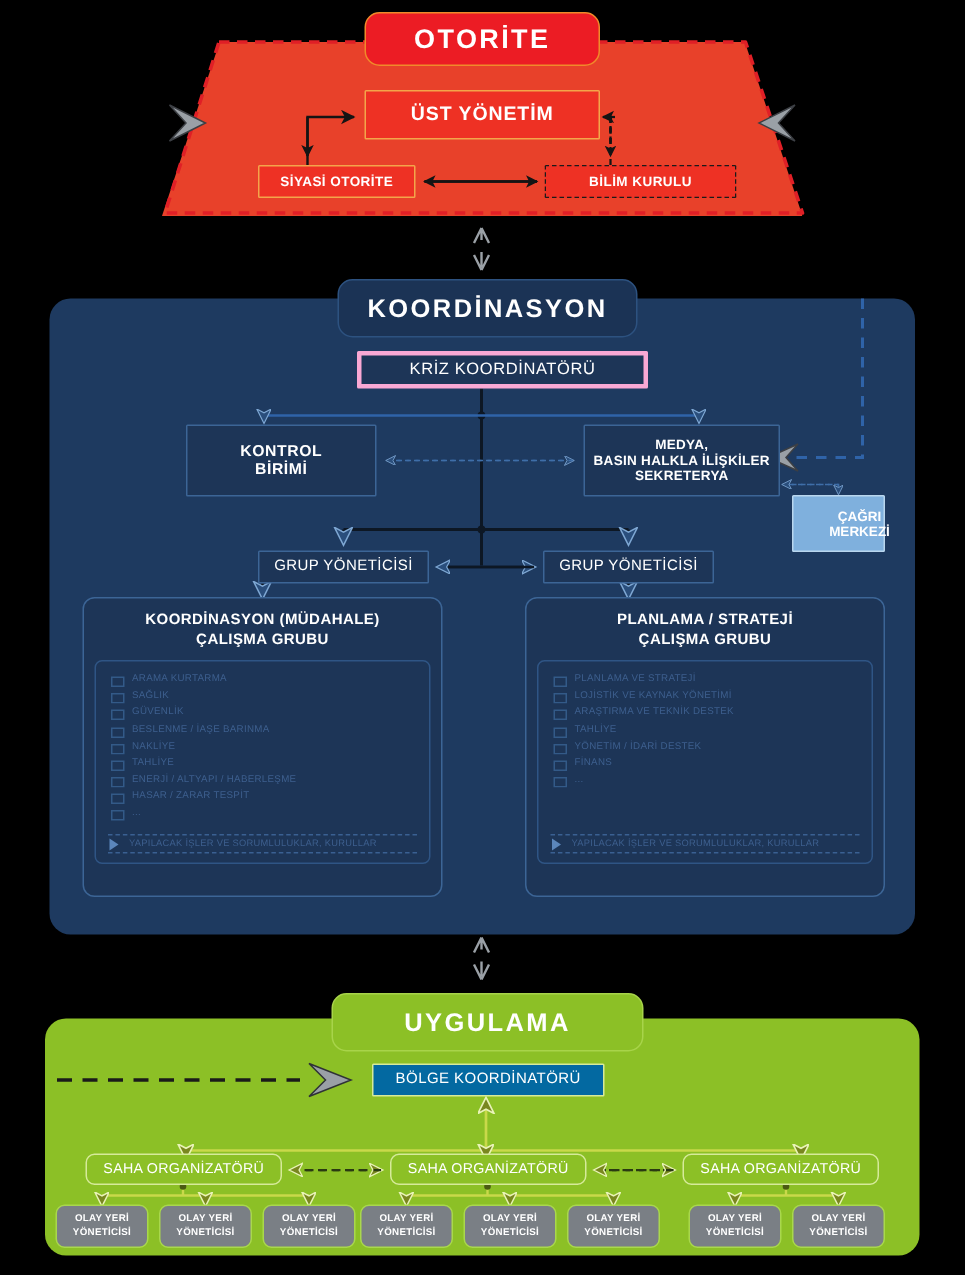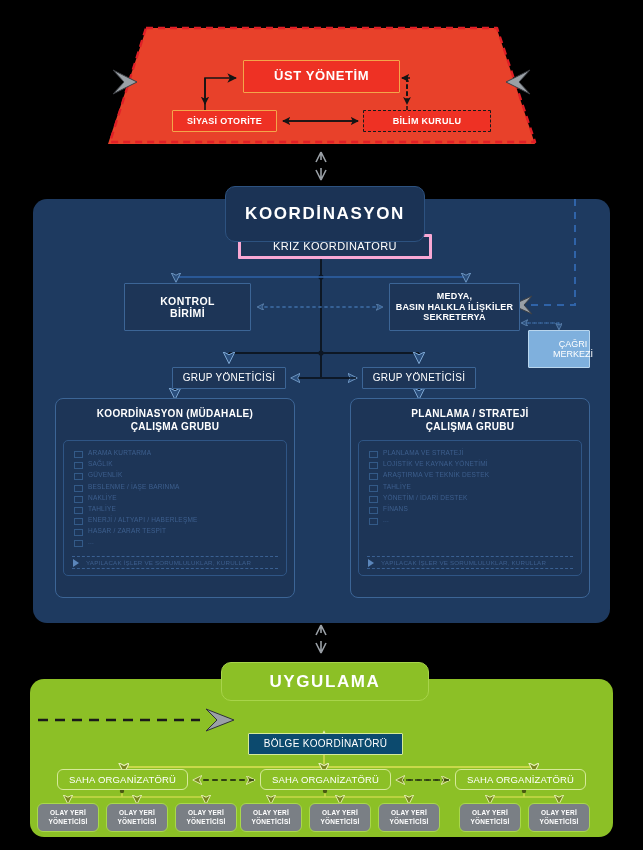--- a/index.html
+++ b/index.html
@@ -64,21 +64,21 @@
     background: #ee3124; border: 1.6px dashed #1a1a1a;
     font-size: 9px; font-weight: 600; letter-spacing: .3px;
   }
 
   
   #coordination-panel {
     position: absolute; left: 33px; top: 199px; width: 577px; height: 424px;
     background: #1e3a60; border-radius: 14px; z-index: 4;
   }
   #coordination-badge {
-    left: 225px; top: 186px; width: 200px; height: 56px;
+    left: 225px; top: 186px; width: 200px; height: 39px;
     background: #1b3355; border: 1px solid #2d5280;
     font-size: 17px;
   }
   #kriz-koordinatoru {
     left: 238px; top: 234px; width: 194px; height: 25px;
     background: #1d3557; border: 3px solid #f9a8d4;
     font-size: 11px; letter-spacing: .4px;
   }
   #kontrol-birimi {
     left: 124px; top: 283px; width: 127px; height: 48px;
@@ -88,21 +88,21 @@
   }
   #medya-sekreterya {
     left: 389px; top: 283px; width: 131px; height: 48px;
     background: #1d3557; border: 1px solid #3c6596;
     font-size: 9px; font-weight: 600; letter-spacing: .2px;
     flex-direction: column;
   }
   #cagri-merkezi {
     left: 528px; top: 330px; width: 62px; height: 38px;
     background: #7fb0dd; border: 1px solid #b9d6ee;
-    color: #fff; font-size: 9px; font-weight: 400;
+    color: #fff; font-size: 9px; font-weight: 700;
     flex-direction: column;
     padding-left: 28px;
   }
   #grup-yoneticisi-1 {
     left: 172px; top: 367px; width: 114px; height: 22px;
     background: #1d3557; border: 1px solid #3c6596;
     font-size: 10px; letter-spacing: .3px;
   }
   #grup-yoneticisi-2 {
     left: 362px; top: 367px; width: 114px; height: 22px;
@@ -158,22 +158,22 @@
     position: absolute; left: 30px; top: 679px; width: 583px; height: 158px;
     background: #8cc026; border-radius: 14px; z-index: 4;
   }
   #application-badge {
     left: 221px; top: 662px; width: 208px; height: 39px;
     background: #8cc026; border: 1px solid #a8d44a;
     font-size: 17px;
   }
   #bolge-koordinatoru {
     left: 248px; top: 709px; width: 155px; height: 22px;
-    background: #0c4a6e; border: 1.2px solid #d6ea9a;
-    font-size: 10px; letter-spacing: .3px; margin-top: 24px;
+    background: #0369a1; border: 1.2px solid #d6ea9a;
+    font-size: 10px; letter-spacing: .3px;
   }
   .saha {
     position: absolute; z-index: 12;
     display: flex; align-items: center; justify-content: center;
     height: 21px; border-radius: 6px;
     background: #8cc026; border: 1.2px solid #d6ea9a;
     color: #fff; font-size: 9.5px; letter-spacing: .2px;
   }
   #saha-1 { left: 57px;  top: 769px; width: 131px; }
   #saha-2 { left: 260px; top: 769px; width: 131px; }
@@ -195,20 +195,21 @@
 <body>
 
 <div class="stage">
 
   <div id="authority-band"></div>
 
   <svg id="authority-band-outline" viewBox="0 0 435 124">
     <path d="M 42 4 L 393 4 L 431 118 L 6 118 Z" fill="none" stroke="#e01f26" stroke-width="2.4" stroke-dasharray="7 5" stroke-linejoin="round"></path>
   </svg>
 
+  <div class="badge" id="authority-badge">OTORİTE</div>
 
   <div class="box" id="ust-yonetim">ÜST YÖNETİM</div>
 
   <div class="box" id="siyasi-otorite">SİYASİ OTORİTE</div>
 
   <div class="box" id="bilim-kurulu">BİLİM KURULU</div>
 
   <svg class="wires">
     <defs>
       <marker id="ah-dark" markerWidth="7" markerHeight="7" refX="5.4" refY="3" orient="auto">

